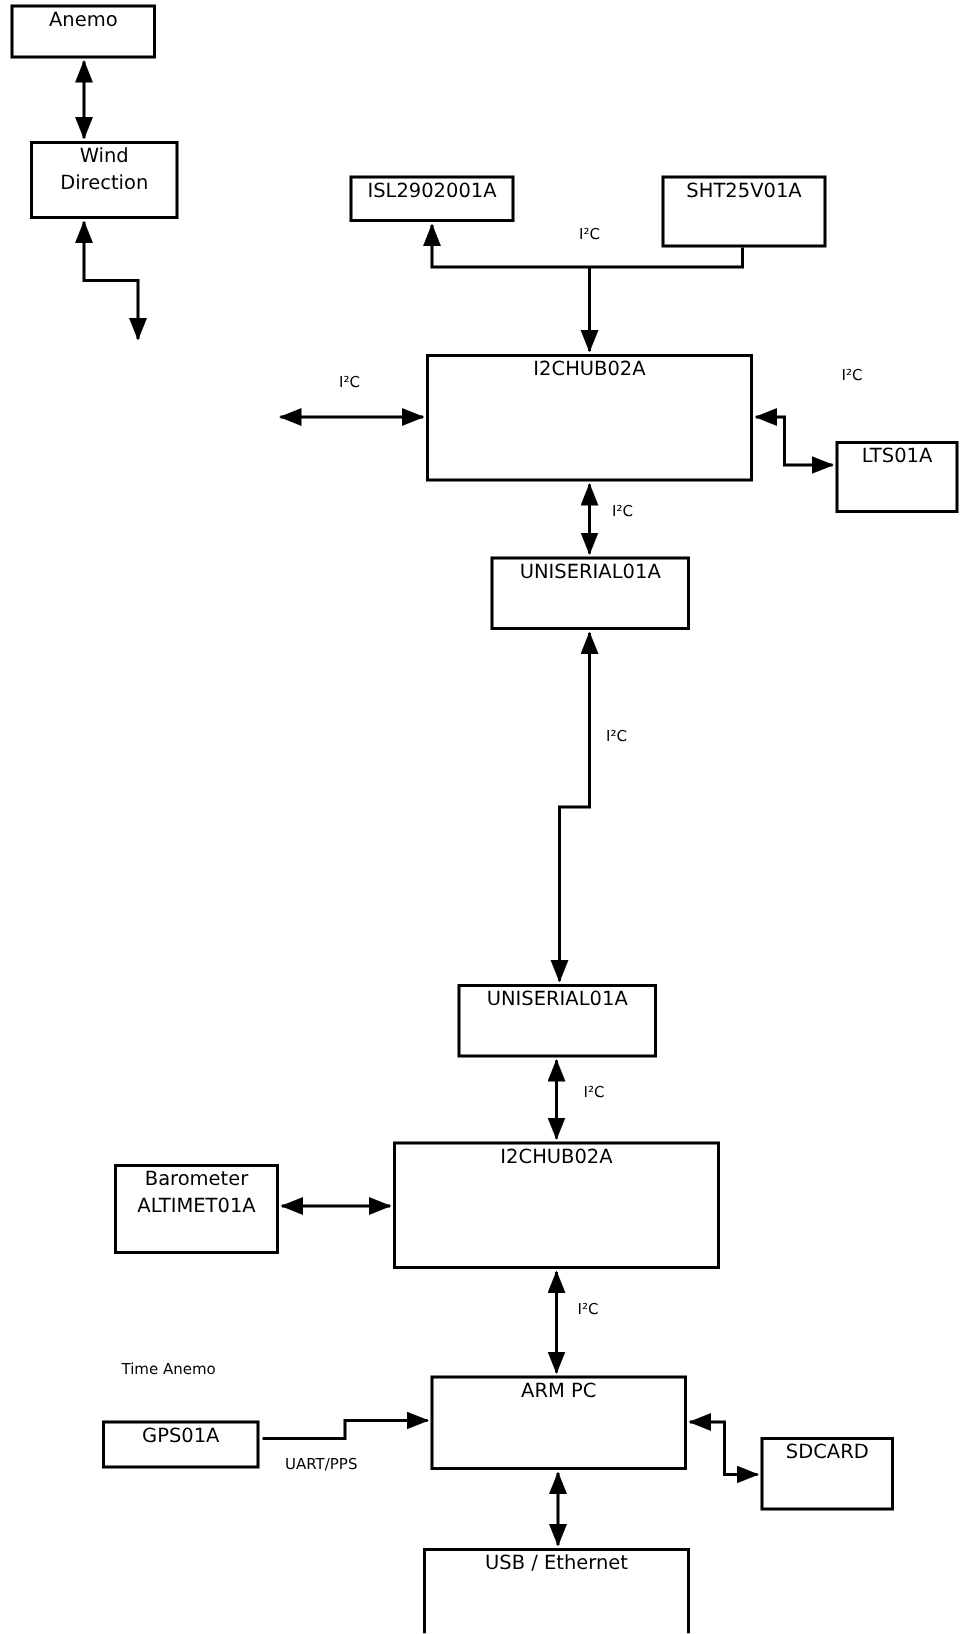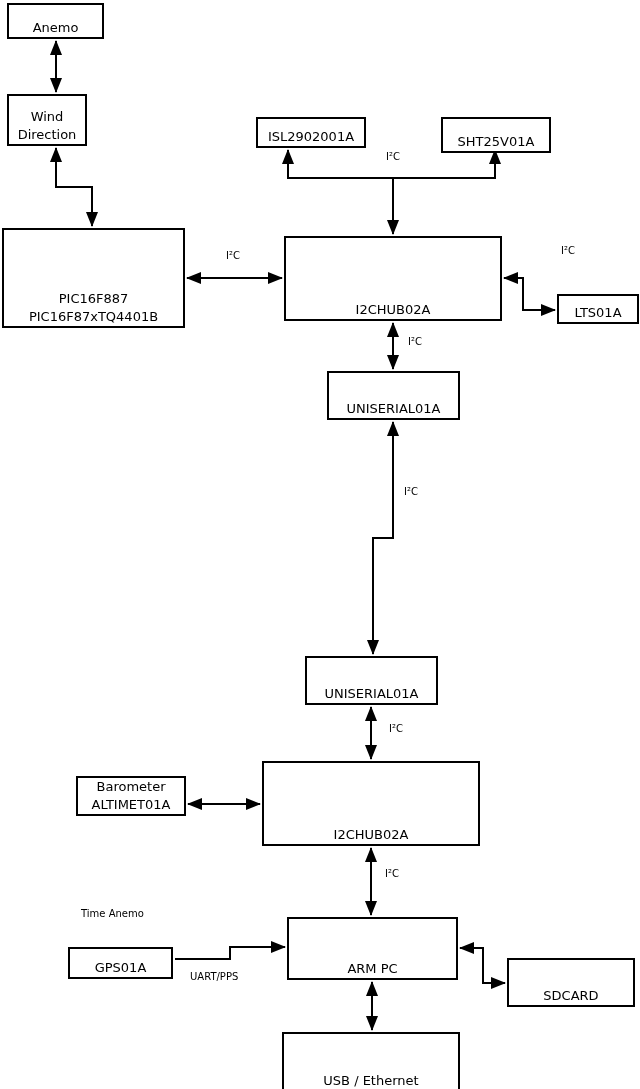--- a/index.html
+++ b/index.html
@@ -16,21 +16,21 @@
     position: absolute;
     left: 0; top: 0;
     width: 640px; height: 1089px;
   }
   .box {
     position: absolute;
     box-sizing: border-box;
     border: 2px solid #000000;
     background: #ffffff;
     display: flex;
-    align-items: flex-end;
+    align-items: flex-start;
     justify-content: center;
     text-align: center;
     font-size: 13px;
     line-height: 1.38;
   }
   .box .lbl { white-space: pre-line; }
   .freelabel {
     position: absolute;
     font-size: 10px;
     white-space: nowrap;
@@ -62,72 +62,68 @@
       <path d="M175,959 H230 V947 H285" marker-end="url(#arrow)"></path>
       <path d="M460,948 H483 V983 H505" marker-start="url(#arrow)" marker-end="url(#arrow)"></path>
       <path d="M372,982 V1030" marker-start="url(#arrow)" marker-end="url(#arrow)"></path>
     </g>
   </svg>
 
   <div class="box" style="left:7px; top:3px; width:97px; height:36px;">
     <span class="lbl">Anemo</span>
   </div>
 
-  <div class="box" style="left:7px; top:94px; width:80px; height:52px;">
+  <div class="box" style="left:20px; top:94px; width:99px; height:52px;">
     <span class="lbl">Wind
 Direction</span>
   </div>
 
-  <div class="box" style="left:2px; top:228px; width:183px; height:100px;">
-    <span class="lbl">PIC16F887
-PIC16F87xTQ4401B</span>
-  </div>
 
-  <div class="box" style="left:233px; top:117px; width:110px; height:31px;margin-left:23px;">
+  <div class="box" style="left:233px; top:117px; width:110px; height:31px;">
     <span class="lbl">ISL2902001A</span>
   </div>
 
-  <div class="box" style="left:441px; top:117px; width:110px; height:36px;">
+  <div class="box" style="left:441px; top:117px; width:110px; height:48px;">
     <span class="lbl">SHT25V01A</span>
   </div>
 
   <div class="box" style="left:284px; top:236px; width:218px; height:85px;">
     <span class="lbl">I2CHUB02A</span>
   </div>
 
-  <div class="box" style="left:557px; top:294px; width:82px; height:30px;">
+  <div class="box" style="left:557px; top:294px; width:82px; height:48px;">
     <span class="lbl">LTS01A</span>
   </div>
 
   <div class="box" style="left:327px; top:371px; width:133px; height:49px;">
     <span class="lbl">UNISERIAL01A</span>
   </div>
 
   <div class="box" style="left:305px; top:656px; width:133px; height:49px;">
     <span class="lbl">UNISERIAL01A</span>
   </div>
 
   <div class="box" style="left:262px; top:761px; width:218px; height:85px;">
     <span class="lbl">I2CHUB02A</span>
   </div>
 
-  <div class="box" style="left:76px; top:776px; width:110px; height:40px;">
+  <div class="box" style="left:76px; top:776px; width:110px; height:60px;">
     <span class="lbl">Barometer
 ALTIMET01A</span>
   </div>
 
   <div class="box" style="left:287px; top:917px; width:171px; height:63px;">
     <span class="lbl">ARM PC</span>
   </div>
 
   <div class="box" style="left:68px; top:947px; width:105px; height:32px;">
     <span class="lbl">GPS01A</span>
   </div>
 
-  <div class="box" style="left:507px; top:958px; width:128px; height:49px;">
+  <div class="box" style="left:507px; top:958px; width:89px; height:49px;">
     <span class="lbl">SDCARD</span>
   </div>
 
   <div class="box" style="left:282px; top:1032px; width:178px; height:60px;">
     <span class="lbl">USB / Ethernet</span>
   </div>
 
   <span class="freelabel" style="left:386px; top:151px;">I²C</span>
 
   <span class="freelabel" style="left:226px; top:250px;">I²C</span>

